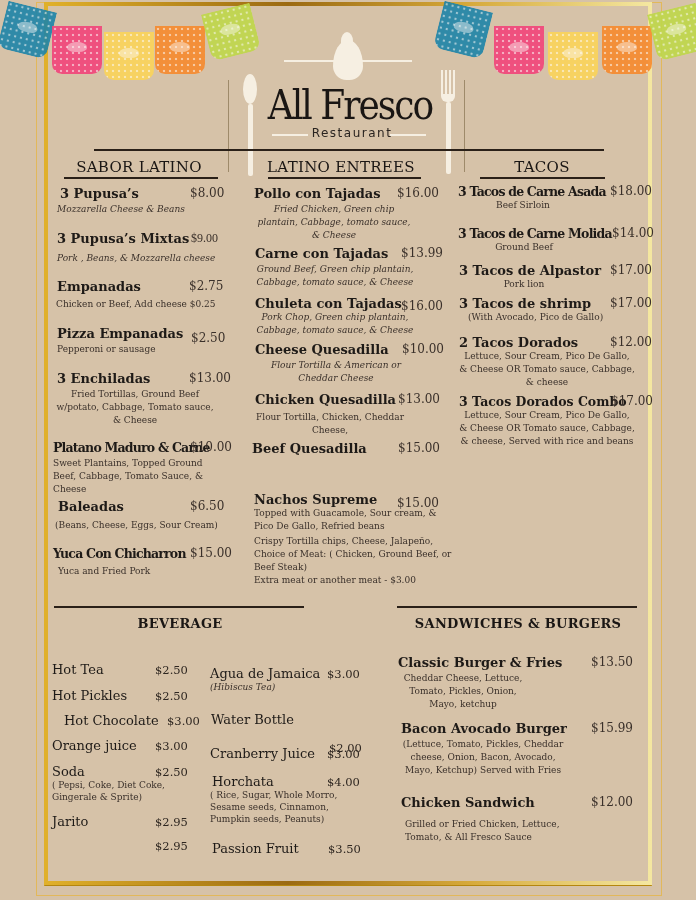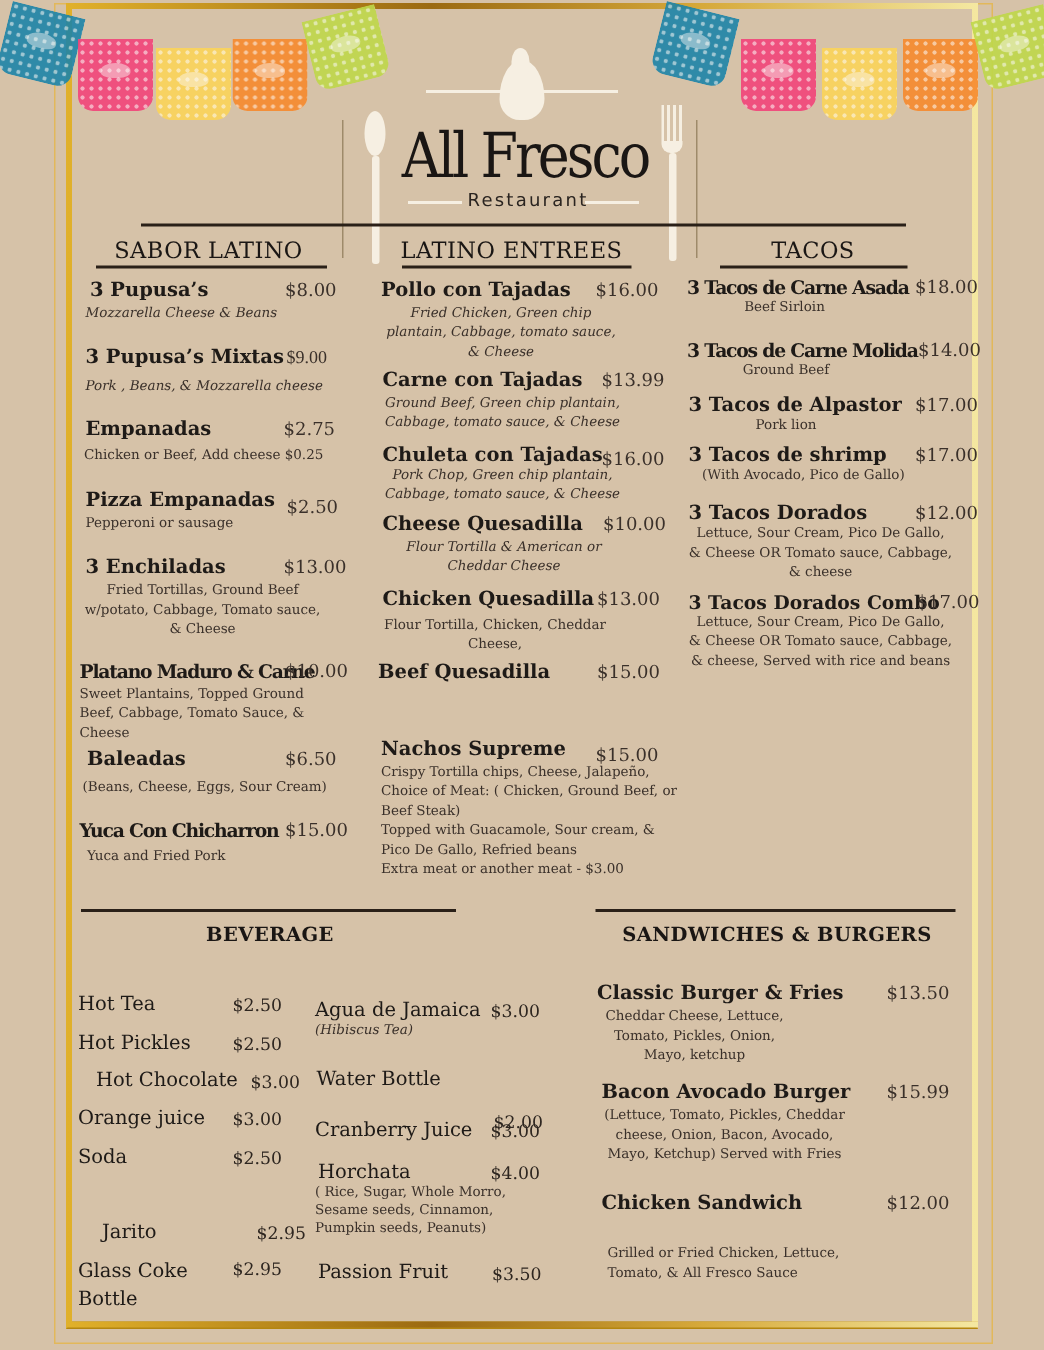--- a/index.html
+++ b/index.html
@@ -208,22 +208,22 @@
   <div class="price" style="left:143px;">$13.00</div>
   <div class="desc center" style="width:150px;margin-top:4px;">Flour Tortilla, Chicken, Cheddar Cheese,</div>
 </div>
 <div class="item" style="left:252px;top:441px;width:182px;">
   <div class="name">Beef Quesadilla</div>
   <div class="price" style="left:146px;">$15.00</div>
 </div>
 <div class="item" style="left:254px;top:492px;width:206px;">
   <div class="name">Nachos Supreme</div>
   <div class="price" style="left:143px;top:4px;">$15.00</div>
+  <div class="desc" style="width:204px;margin-top:0;"> Topped with Guacamole, Sour cream, &amp; Pico De Gallo, Refried beans</div>
   <div class="desc" style="width:204px;">Crispy Tortilla chips, Cheese, Jalapeño, Choice of Meat: ( Chicken, Ground Beef, or Beef Steak)</div>
-  <div class="desc" style="width:204px;margin-top:0;"> Topped with Guacamole, Sour cream, &amp; Pico De Gallo, Refried beans</div>
   <div class="desc" style="width:204px;margin-top:0;">Extra meat or another meat -  $3.00</div>
 </div>
 
 <div class="col-title" style="left:482px;top:158px;width:120px;">TACOS</div>
 <div class="rule" style="left:480px;top:177px;width:125px;height:1.5px;"></div>
 
 <div class="item" style="left:458px;top:184px;width:190px;">
   <div class="name condensed">3 Tacos de Carne Asada</div>
   <div class="price" style="left:152px;">$18.00</div>
   <div class="desc center" style="width:130px;margin-top:0;">Beef Sirloin</div>
@@ -237,21 +237,21 @@
   <div class="name">3 Tacos de Alpastor</div>
   <div class="price" style="left:151px;">$17.00</div>
   <div class="desc center" style="width:130px;margin-top:0;">Pork lion</div>
 </div>
 <div class="item" style="left:459px;top:296px;width:190px;">
   <div class="name">3 Tacos de shrimp</div>
   <div class="price" style="left:151px;">$17.00</div>
   <div class="desc" style="margin-top:0;margin-left:9px;">(With Avocado, Pico de Gallo)</div>
 </div>
 <div class="item" style="left:459px;top:335px;width:190px;">
-  <div class="name">3 Tacos Dorados</div>
+  <div class="name">2 Tacos Dorados</div>
   <div class="price" style="left:151px;">$12.00</div>
   <div class="desc center" style="width:176px;margin-top:0;">Lettuce, Sour Cream, Pico De Gallo, &amp; Cheese OR Tomato sauce, Cabbage, &amp; cheese</div>
 </div>
 <div class="item" style="left:459px;top:394px;width:190px;">
   <div class="name" style="font-size:12.5px;">3 Tacos Dorados Combo</div>
   <div class="price" style="left:152px;">$17.00</div>
   <div class="desc center" style="width:176px;margin-top:0;">Lettuce, Sour Cream, Pico De Gallo, &amp; Cheese OR Tomato sauce, Cabbage, &amp; cheese,  Served with rice and beans</div>
 </div>
 
 <div class="rule" style="left:54px;top:606px;width:250px;height:1.5px;"></div>
@@ -271,27 +271,27 @@
   <div class="name">Hot Chocolate</div>
   <div class="price" style="left:103px;">$3.00</div>
 </div>
 <div class="bev" style="left:52px;top:738px;width:140px;">
   <div class="name">Orange juice</div>
   <div class="price" style="left:103px;">$3.00</div>
 </div>
 <div class="bev" style="left:52px;top:764px;width:140px;">
   <div class="name">Soda</div>
   <div class="price" style="left:103px;">$2.50</div>
-</div>
-<div class="bev" style="left:68px;top:814px;width:140px;">
+  <div class="desc" style="width:120px;">( Pepsi, Coke, Diet Coke, Gingerale &amp; Sprite)</div>
+</div>
+<div class="bev" style="left:52px;top:814px;width:140px;">
   <div class="name">Jarito</div>
   <div class="price" style="left:103px;">$2.95</div>
 </div>
 <div class="bev" style="left:52px;top:838px;width:140px;">
-  <div class="name" style="width:86px;line-height:19px;">Glass Coke Bottle</div>
   <div class="price" style="left:103px;">$2.95</div>
 </div>
 
 <div class="bev" style="left:210px;top:666px;width:150px;">
   <div class="name">Agua de Jamaica</div>
   <div class="price" style="left:117px;">$3.00</div>
   <div class="desc" style="font-style:italic;">(Hibiscus Tea)</div>
 </div>
 <div class="bev" style="left:211px;top:712px;width:150px;">
   <div class="name">Water Bottle</div>
@@ -319,14 +319,14 @@
   <div class="desc center" style="width:130px;">Cheddar Cheese, Lettuce, Tomato, Pickles, Onion, Mayo, ketchup</div>
 </div>
 <div class="item" style="left:401px;top:721px;width:230px;">
   <div class="name">Bacon Avocado Burger</div>
   <div class="price" style="left:190px;">$15.99</div>
   <div class="desc center" style="width:164px;">(Lettuce, Tomato, Pickles, Cheddar cheese, Onion, Bacon, Avocado, Mayo, Ketchup) Served with Fries</div>
 </div>
 <div class="item" style="left:401px;top:795px;width:230px;">
   <div class="name">Chicken Sandwich</div>
   <div class="price" style="left:190px;">$12.00</div>
-  <div class="desc" style="width:164px;margin-top:20px;margin-left:4px;">Grilled or Fried Chicken, Lettuce, Tomato, &amp; All Fresco Sauce</div>
+  <div class="desc" style="width:164px;margin-top:8px;margin-left:4px;">Grilled or Fried Chicken, Lettuce, Tomato, &amp; All Fresco Sauce</div>
 </div>
 
 </body></html>

